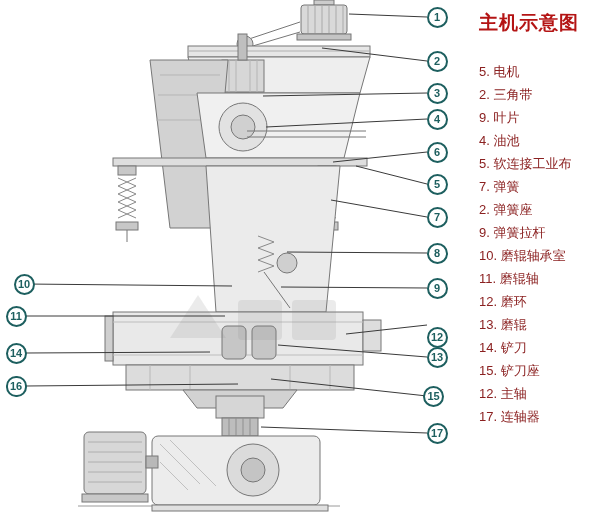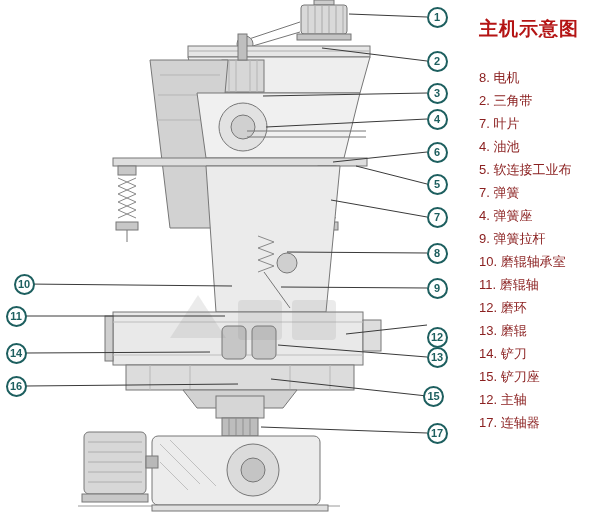--- a/index.html
+++ b/index.html
@@ -5,21 +5,21 @@
   *{box-sizing:border-box;margin:0;padding:0}
   html,body{background:#ffffff}
   body{font-family:"Liberation Sans","DejaVu Sans",sans-serif}
   .stage{position:relative;width:600px;height:515px;background:#fff;overflow:hidden}
   .drawing{position:absolute;left:0;top:0}
   .callout{
     position:absolute;width:21px;height:21px;border:2px solid #1d5f5f;border-radius:50%;
     background:#ffffff;display:flex;align-items:center;justify-content:center;
     font-size:11px;font-weight:bold;line-height:1;z-index:3;
   }
-  .legend{position:absolute;left:479px;top:16px;width:118px;z-index:2}
+  .legend{position:absolute;left:479px;top:10px;width:118px;z-index:2}
   .legend-title{font-size:19px;font-weight:bold;letter-spacing:1px;white-space:nowrap}
   .legend-list{margin-top:24px;font-size:13px;line-height:23px}
   .legend-item{white-space:nowrap}
 </style>
 </head>
 <body>
 
 <div class="stage">
 
   <svg class="drawing" width="600" height="515" viewBox="0 0 600 515">
@@ -173,33 +173,33 @@
       <div class="callout" style="left: 426.5px; top: 206.5px; border-color: rgb(29, 95, 95); color: rgb(29, 95, 95);">7</div>
       <div class="callout" style="left: 426.5px; top: 242.5px; border-color: rgb(29, 95, 95); color: rgb(29, 95, 95);">8</div>
       <div class="callout" style="left: 426.5px; top: 277.5px; border-color: rgb(29, 95, 95); color: rgb(29, 95, 95);">9</div>
       <div class="callout" style="left: 426.5px; top: 327px; border-color: rgb(29, 95, 95); color: rgb(29, 95, 95);">12</div>
       <div class="callout" style="left: 426.5px; top: 346.5px; border-color: rgb(29, 95, 95); color: rgb(29, 95, 95);">13</div>
       <div class="callout" style="left: 423px; top: 385.5px; border-color: rgb(29, 95, 95); color: rgb(29, 95, 95);">15</div>
       <div class="callout" style="left: 426.5px; top: 422.5px; border-color: rgb(29, 95, 95); color: rgb(29, 95, 95); text-align: right;">17</div>
       <div class="callout" style="left: 5.5px; top: 273.5px; border-color: rgb(29, 95, 95); color: rgb(29, 95, 95); margin-left: 8px;">10</div>
       <div class="callout" style="left: 5.5px; top: 305.5px; border-color: rgb(29, 95, 95); color: rgb(29, 95, 95);">11</div>
       <div class="callout" style="left: 5.5px; top: 342.5px; border-color: rgb(29, 95, 95); color: rgb(29, 95, 95);">14</div>
-      <div class="callout" style="left: 5.5px; top: 375.5px; border-color: rgb(29, 95, 95); color: rgb(29, 95, 95);">16</div>
+      <div class="callout" style="left: 5.5px; top: 375.5px; border-color: rgb(29, 95, 95); color: rgb(29, 95, 95); border-radius: 10px;">16</div>
     </div>
 
   <div class="legend">
     <div class="legend-title" style="color: rgb(180, 20, 20);">主机示意图</div>
     <div class="legend-list" id="legend-list" style="color: rgb(139, 33, 33);">
-        <div class="legend-item">8. 电机</div>
+        <div class="legend-item">5. 电机</div>
         <div class="legend-item">2. 三角带</div>
-        <div class="legend-item">7. 叶片</div>
+        <div class="legend-item">9. 叶片</div>
         <div class="legend-item">4. 油池</div>
         <div class="legend-item">5. 软连接工业布</div>
         <div class="legend-item">7. 弹簧</div>
-        <div class="legend-item">4. 弹簧座</div>
+        <div class="legend-item">2. 弹簧座</div>
         <div class="legend-item">9. 弹簧拉杆</div>
         <div class="legend-item">10. 磨辊轴承室</div>
         <div class="legend-item">11. 磨辊轴</div>
         <div class="legend-item">12. 磨环</div>
         <div class="legend-item">13. 磨辊</div>
         <div class="legend-item">14. 铲刀</div>
         <div class="legend-item">15. 铲刀座</div>
         <div class="legend-item">12. 主轴</div>
         <div class="legend-item">17. 连轴器</div>
       </div>

